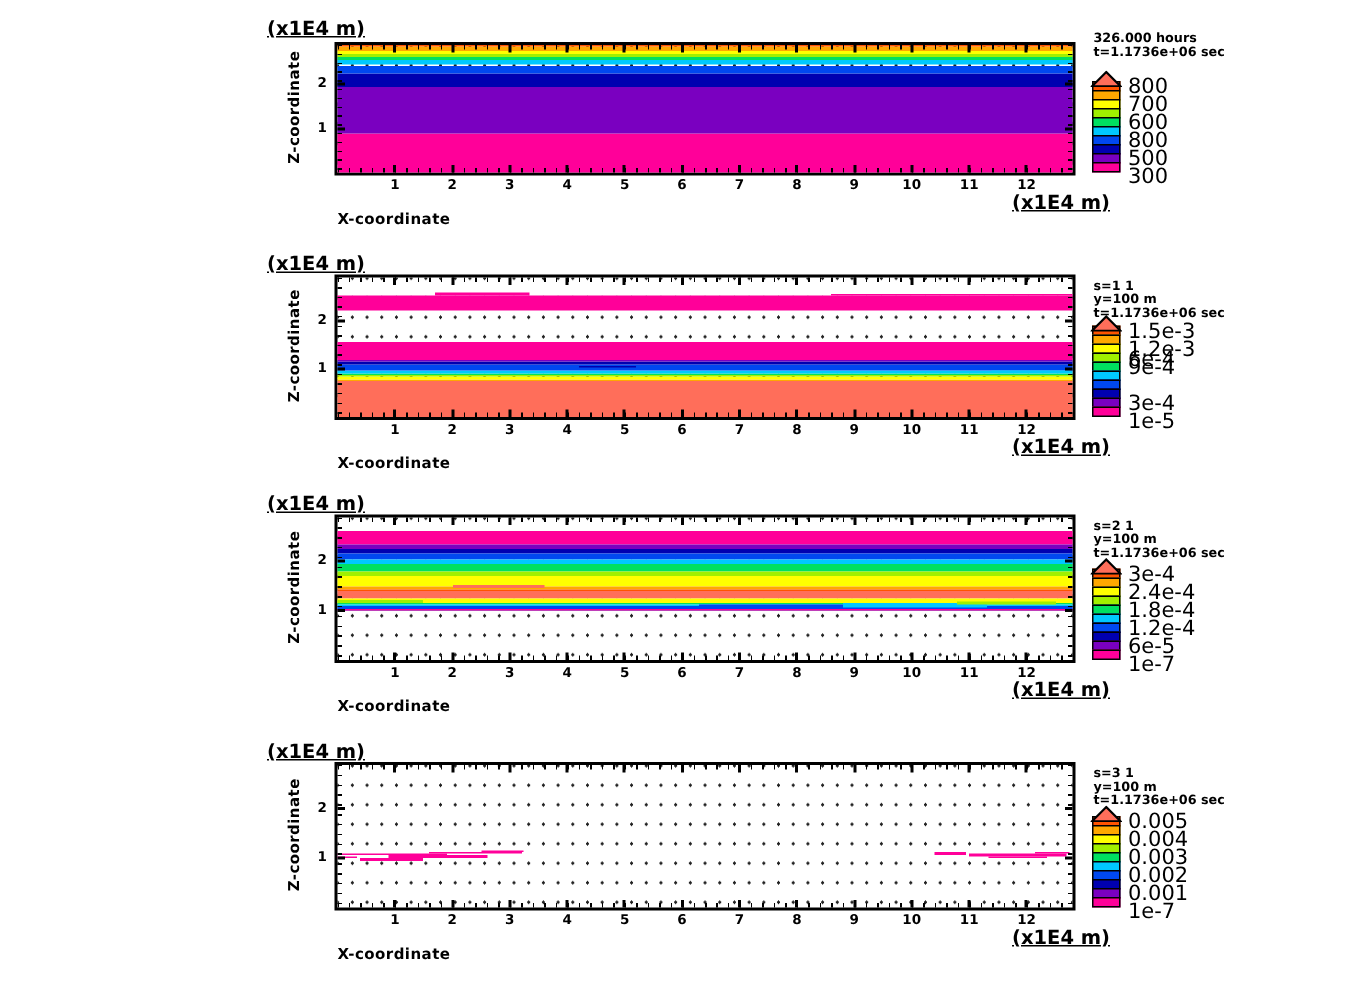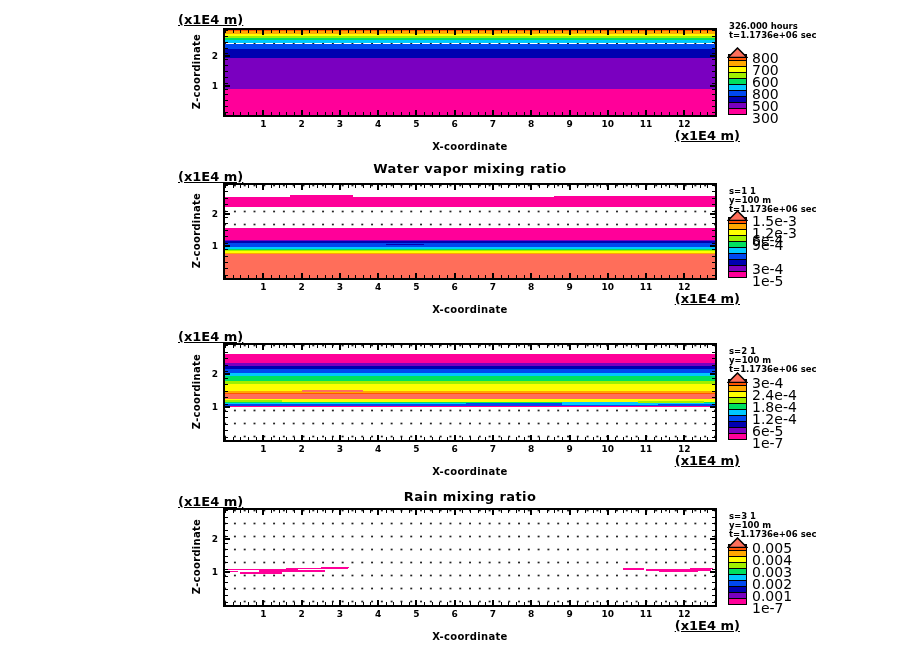--- a/index.html
+++ b/index.html
@@ -10,21 +10,21 @@
   }
   .panel { position:absolute; inset:0; pointer-events:none; }
   .ptitle {
     position:absolute; margin:0; font-size:13px; font-weight:bold;
     text-align:center; letter-spacing:0.4px; white-space:nowrap;
   }
   .yunit,.xunit { position:absolute; font-size:13px; font-weight:bold; white-space:nowrap;text-decoration:underline; }
   .xunit { text-align:right; }
   .ylab { position:absolute; font-size:10px; font-weight:bold; text-align:center;
           letter-spacing:0.3px; transform:rotate(-90deg); white-space:nowrap; }
-  .xlab { position:absolute; font-size:10px; font-weight:bold; text-align:center;
+  .xlab { position:absolute; font-size:10px; font-weight:bold; 
           letter-spacing:0.3px; white-space:nowrap; }
   .plot {
     position:absolute; border:2px solid #000; box-sizing:content-box;
     background-color:#fff;
     background-image:radial-gradient(#222 0.8px, transparent 0.95px);
     background-size:9.8px 13px; background-position:5px 7px;
   }
   .band { position:absolute; left:0; width:100%; }
   .seg  { position:absolute; }
   .tickstrip { position:absolute; }
@@ -127,21 +127,20 @@
     <div class="xtick-label" style="left: 522.25px; width: 18px; top: 119px;">8</div>
     <div class="xtick-label" style="left: 560.531px; width: 18px; top: 119px;">9</div>
     <div class="xtick-label" style="left: 598.812px; width: 18px; top: 119px;">10</div>
     <div class="xtick-label" style="left: 637.094px; width: 18px; top: 119px;">11</div>
     <div class="xtick-label" style="left: 675.375px; width: 18px; top: 119px;">12</div>
     <div class="ytick-label" style="left: 200px; width: 18px; top: 80.6897px;">1</div>
     <div class="ytick-label" style="left: 200px; width: 18px; top: 51.3793px;">2</div>
   </section>
 
 <section class="panel">
-  <h2 class="ptitle" style="left: 225px; width: 490px; top: 161px;">Water vapor mixing ratio</h2>
   <div class="yunit" style="left: 178px; top: 169px;">(x1E4 m)</div>
   <div class="ylab" style="width: 93px; left: 149.5px; top: 224.5px;">Z-coordinate</div>
   <div class="plot" style="left: 223px; top: 183px; width: 490px; height: 93px;">
       <div class="band" style="bottom: 0px; height: 24.3724px; background: rgb(255, 110, 90);"></div>
       <div class="band" style="bottom: 24.3724px; height: 1px; background: rgb(255, 168, 0);"></div>
       <div class="band" style="bottom: 25.3345px; height: 1.28276px; background: rgb(255, 255, 0);"></div>
       <div class="band" style="bottom: 26.6172px; height: 1.28276px; background: rgb(160, 240, 0);"></div>
       <div class="band" style="bottom: 27.9px; height: 1.28276px; background: rgb(0, 224, 96);"></div>
       <div class="band" style="bottom: 29.1828px; height: 1.60345px; background: rgb(0, 200, 255);"></div>
       <div class="band" style="bottom: 30.7862px; height: 4.16897px; background: rgb(0, 72, 240);"></div>
@@ -331,21 +330,20 @@
     <div class="xtick-label" style="left: 522.25px; width: 18px; top: 444px;">8</div>
     <div class="xtick-label" style="left: 560.531px; width: 18px; top: 444px;">9</div>
     <div class="xtick-label" style="left: 598.812px; width: 18px; top: 444px;">10</div>
     <div class="xtick-label" style="left: 637.094px; width: 18px; top: 444px;">11</div>
     <div class="xtick-label" style="left: 675.375px; width: 18px; top: 444px;">12</div>
     <div class="ytick-label" style="left: 200px; width: 18px; top: 402.241px;">1</div>
     <div class="ytick-label" style="left: 200px; width: 18px; top: 369.483px;">2</div>
   </section>
 
 <section class="panel">
-  <h2 class="ptitle" style="left: 225px; width: 490px; top: 489px;">Rain mixing ratio</h2>
   <div class="yunit" style="left: 178px; top: 494px;">(x1E4 m)</div>
   <div class="ylab" style="width: 95px; left: 148.5px; top: 550.5px;">Z-coordinate</div>
   <div class="plot" style="left: 223px; top: 508px; width: 490px; height: 95px;">
       <div class="seg" style="left: 0px; width: 13.3984px; bottom: 32.7586px; height: 1.2px; background: rgb(255, 0, 153);"></div>
       <div class="seg" style="left: 0px; width: 72.7344px; bottom: 34.7241px; height: 1.2px; background: rgb(255, 0, 153);"></div>
       <div class="seg" style="left: 15.3125px; width: 42.1094px; bottom: 31.4483px; height: 1.2px; background: rgb(255, 0, 153);"></div>
       <div class="seg" style="left: 34.4531px; width: 65.0781px; bottom: 33.4138px; height: 1.2px; background: rgb(255, 0, 153);"></div>
       <div class="seg" style="left: 61.25px; width: 61.25px; bottom: 35.7069px; height: 1.2px; background: rgb(255, 0, 153);"></div>
       <div class="seg" style="left: 95.7031px; width: 28.7109px; bottom: 37.0172px; height: 1.2px; background: rgb(255, 0, 153);"></div>
       <div class="seg" style="left: 398.125px; width: 21.0547px; bottom: 35.3793px; height: 1.2px; background: rgb(255, 0, 153);"></div>

